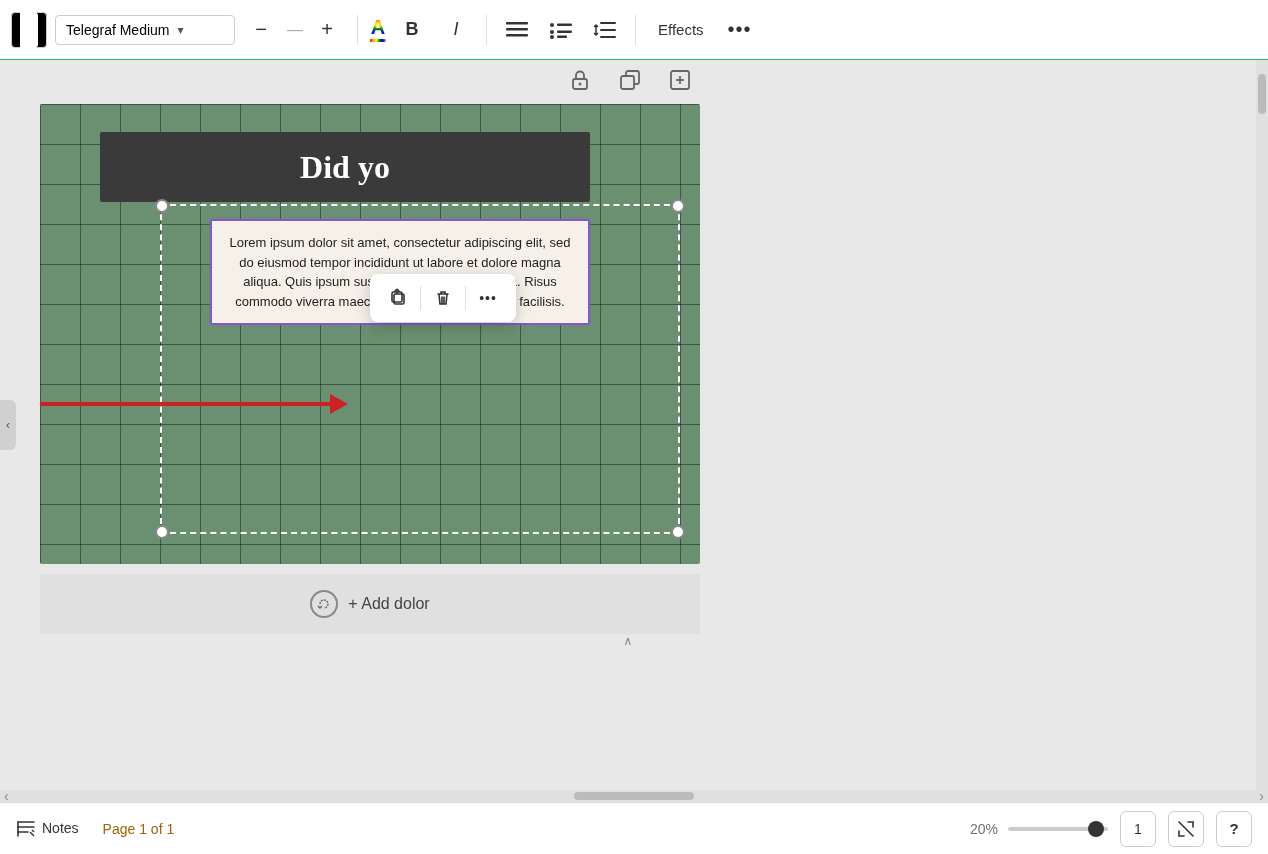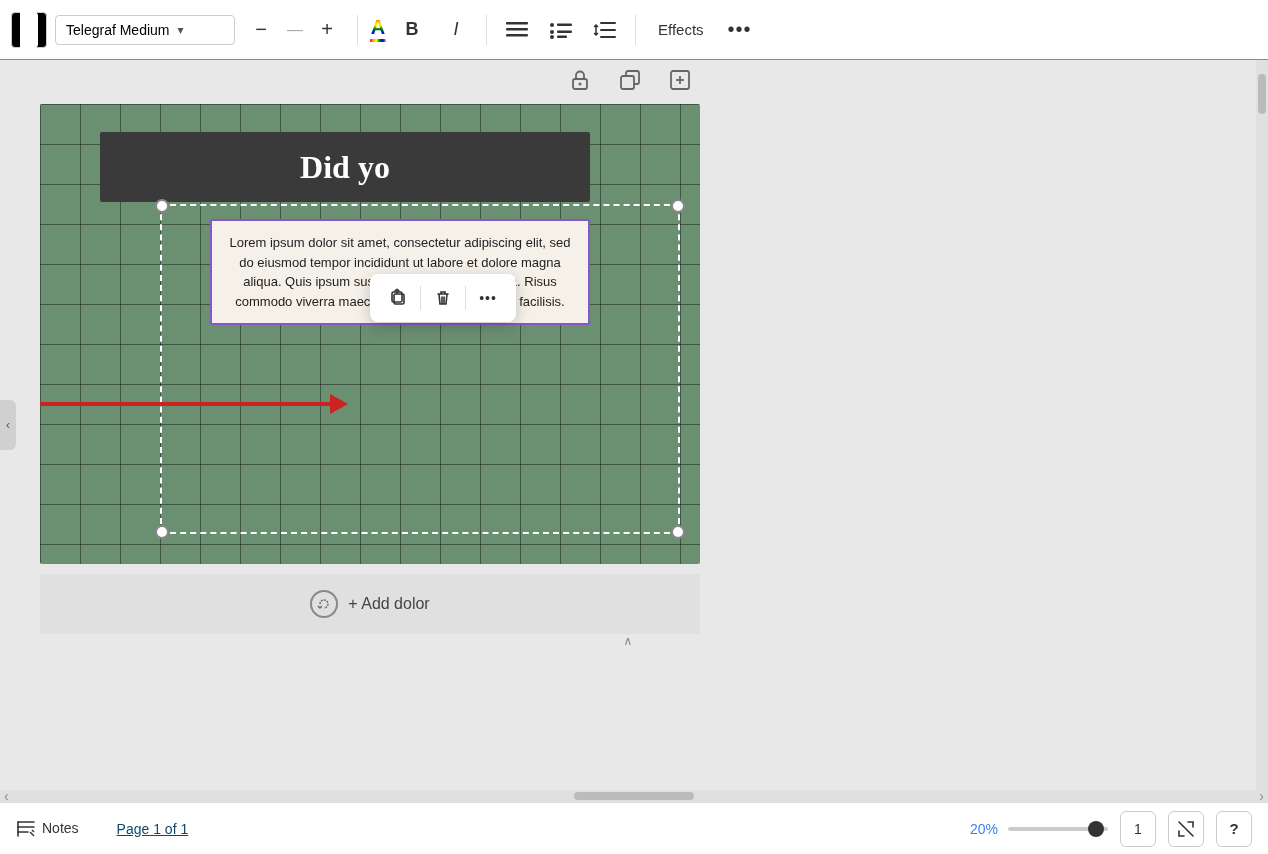--- a/index.html
+++ b/index.html
@@ -352,28 +352,27 @@
     }
     .notes-icon-btn {
       display: flex; align-items: flex-start; gap: 6px;
       cursor: pointer;
       color: #333;
       font-size: 14px;
       border: none; background: none;
     }
     .page-info {
       font-size: 14px;
-      color: #0c4a6e;
-      margin-left: 26px;
-      text-decoration: underline;
+      color: #a16207;
+      margin-left: 12px;
     }
     .spacer { flex: 1; }
     .zoom-control {
       display: flex; align-items: center; gap: 10px;
-      font-size: 14px; color: #3b82f6;
+      font-size: 14px; color: #737373;
     }
     .zoom-slider-track {
       width: 100px;
       height: 4px;
       background: #ccc;
       border-radius: 2px;
       position: relative;
     }
     .zoom-slider-thumb {
       position: absolute;

